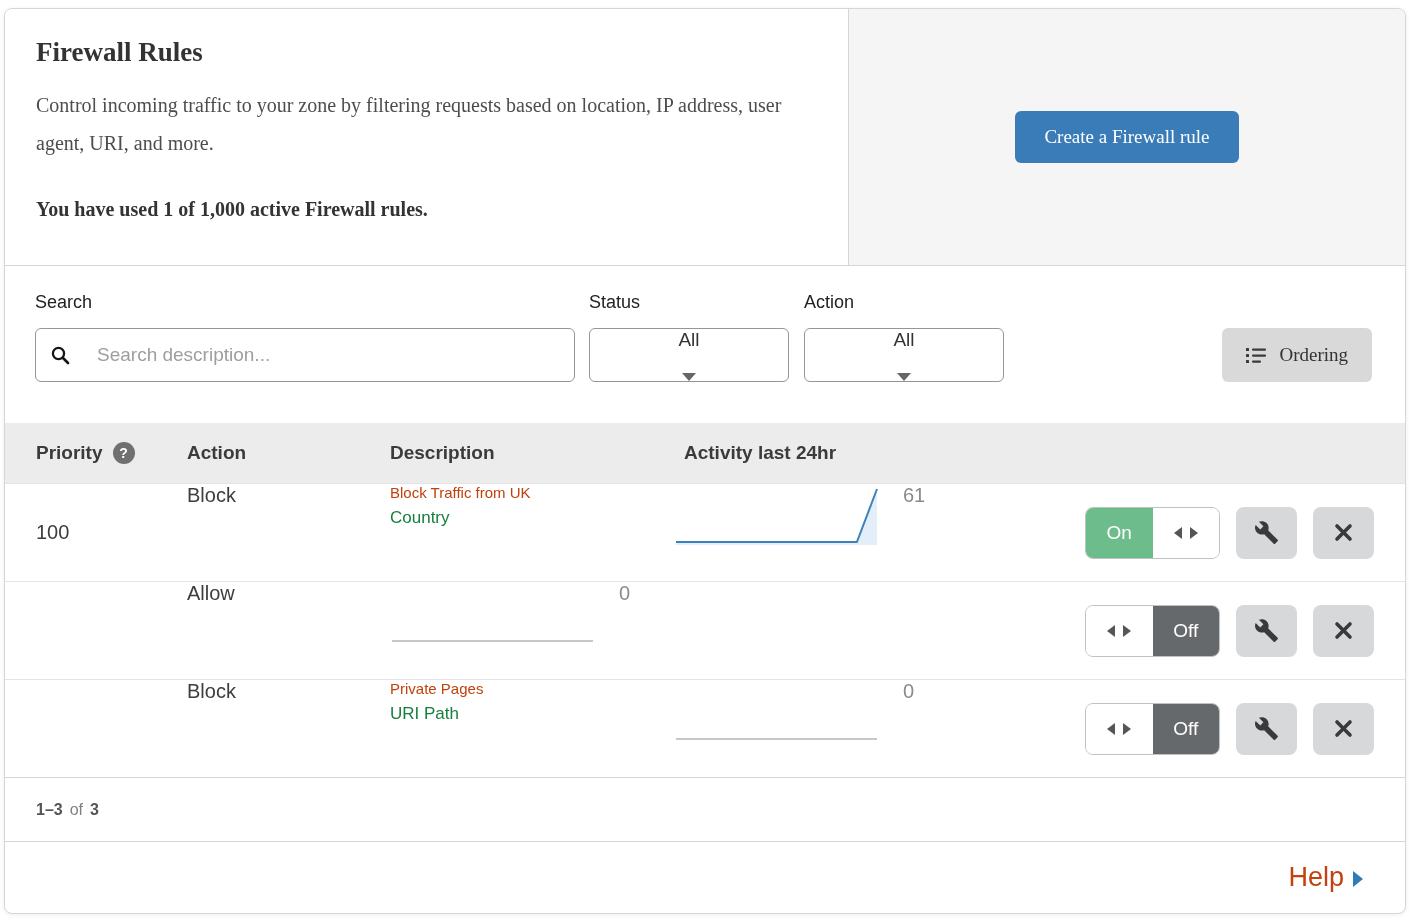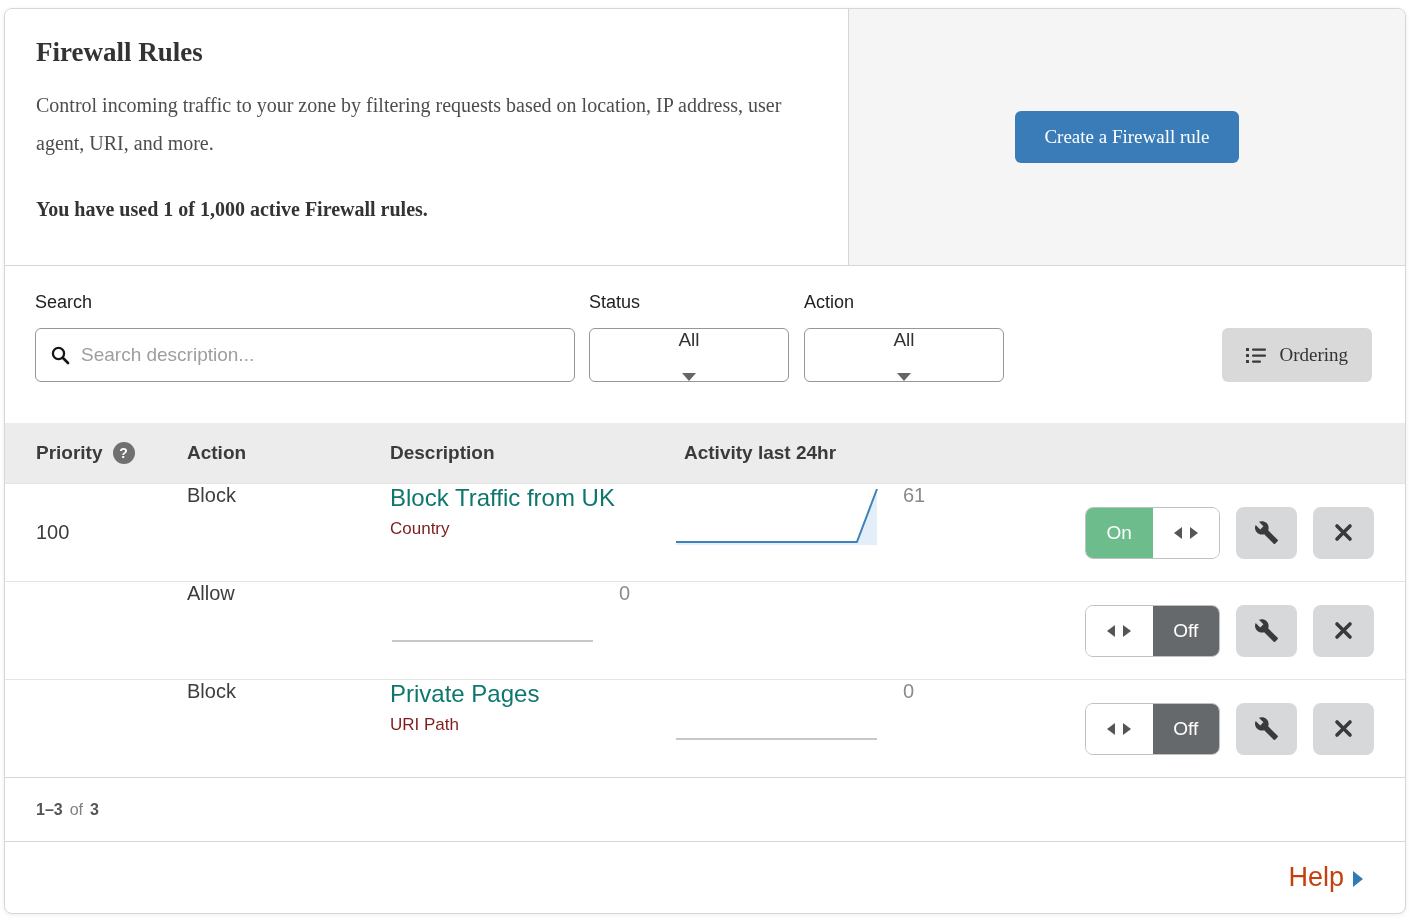--- a/index.html
+++ b/index.html
@@ -26,21 +26,21 @@
   
   .filters { display:flex; align-items:flex-start; padding:26px 33px 41px 30px; flex:0 0 auto; }
   .fgroup { display:flex; flex-direction:column; }
   .flabel { font-size:18px; color:#222; margin-bottom:15px; }
   .search-box {
     width:540px; height:54px; border:1px solid #969696; border-radius:6px;
     display:flex; align-items:center; padding:0 14px; background:#fff; margin-right:14px;
   }
   .search-box svg { flex:0 0 auto; margin-right:10px; }
   .search-box input {
-    border:none; outline:none; flex:1; font-size:19px; font-family:inherit; color:#6d28d9; background:transparent;
+    border:none; outline:none; flex:1; font-size:19px; font-family:inherit; color:#6d28d9; background:transparent;margin-left:16px;
   }
   .search-box input::placeholder { color:#9e9e9e; }
   .select {
     width:200px; height:54px; border:1px solid #969696; border-radius:6px; background:#fff;
     display:flex; align-items:center; justify-content:space-between; padding:0 17px;
     font-size:19px; color:#333; cursor:pointer; margin-right:15px;flex-direction:column;
   }
   .caret-down { width:0; height:0; border:7px solid transparent; border-top:8px solid #666; border-bottom:0; }
   .ordering-btn {
     margin-left:auto; align-self:flex-end; height:54px; padding:0 24px;
@@ -55,22 +55,22 @@
   }
   .trow { height:98px; display:flex; border-top:1px solid #e4e4e4; flex:0 0 auto; }
   .trow:first-of-type { border-top:none; }
   .c-priority { width:182px; padding-left:31px; display:flex; align-items:center; }
   .c-action   { width:203px; }
   .c-desc     { width:284px; }
   .c-spark    { width:205px; height:62px; }
   .c-count    { width:180px; padding-left:24px; }
   .thead .c-spark { height:auto; padding-left:10px; width:auto; }
   .trow .c-priority, .trow .c-action { font-size:20px; color:#3d3d3d; }
-  .desc-title { font-size:24px; color:#0f766e; margin-bottom:7px; }
-  .desc-sub { font-size:17px; color:#7f1d1d; }
+  .desc-title { font-size:15px; color:#c2410c; margin-bottom:7px; }
+  .desc-sub { font-size:17px; color:#15803d; }
   .count-val { font-size:20px; color:#8b8b8b; }
   .help-badge {
     width:22px; height:22px; border-radius:50%; background:#707070; color:#fff;
     font-size:14px; font-weight:700; display:inline-flex; align-items:center; justify-content:center;
     margin-left:10px; cursor:pointer;
   }
 
   
   .c-controls { margin-left:auto; margin-right:31px; display:flex; align-items:center; gap:16px; }
   .toggle {

